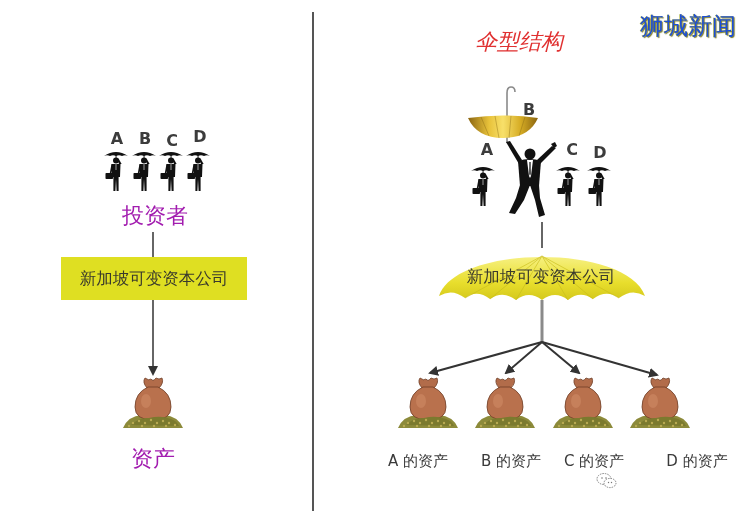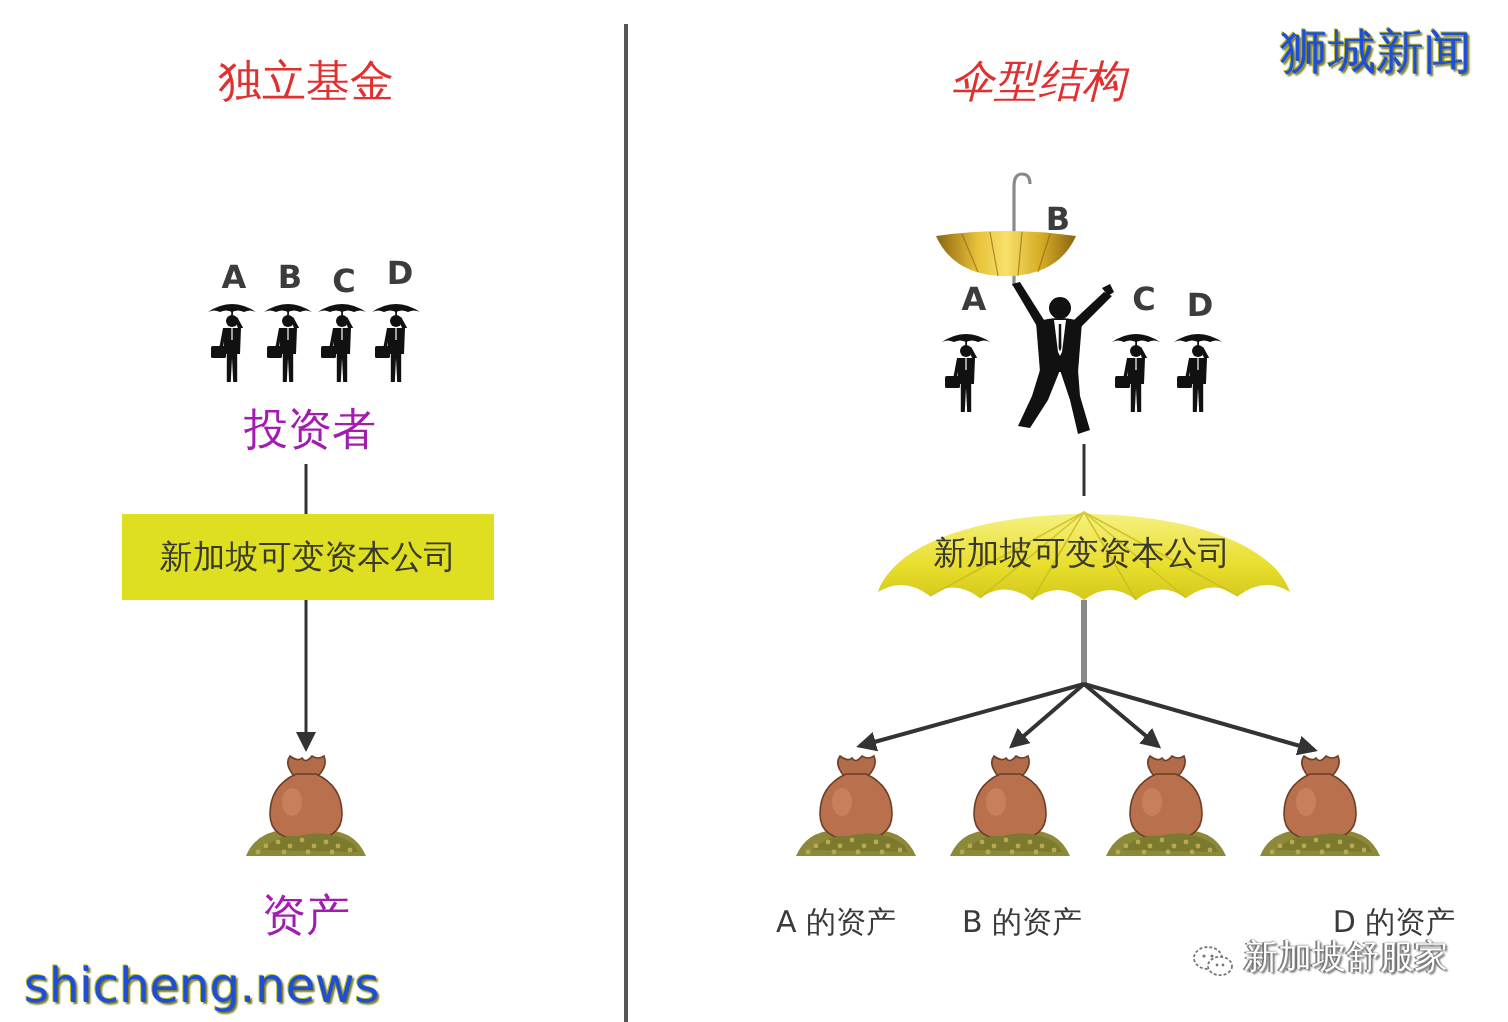--- a/index.html
+++ b/index.html
@@ -68,21 +68,20 @@
     <line x1="153" y1="300" x2="153" y2="374" stroke="#333" stroke-width="1.5" marker-end="url(#arrowhead)"></line>
 
     <line x1="542" y1="222" x2="542" y2="248" stroke="#333" stroke-width="1.5"></line>
     <line x1="542" y1="300" x2="542" y2="343" stroke="#8a8a8a" stroke-width="3"></line>
     <line x1="542" y1="342" x2="430" y2="373" stroke="#333" stroke-width="2" marker-end="url(#arrowhead)"></line>
     <line x1="542" y1="342" x2="506" y2="373" stroke="#333" stroke-width="2" marker-end="url(#arrowhead)"></line>
     <line x1="542" y1="342" x2="579" y2="373" stroke="#333" stroke-width="2" marker-end="url(#arrowhead)"></line>
     <line x1="542" y1="342" x2="657" y2="375" stroke="#333" stroke-width="2" marker-end="url(#arrowhead)"></line>
   </svg>
 
-  <div class="title" style="left:73px;">独立基金</div>
 
   <div class="letter" style="left:109px; top:131px;">A</div>
   <div class="letter" style="left:137px; top:131px;">B</div>
   <div class="letter" style="left:164px; top:133px;">C</div>
   <div class="letter" style="left:192px; top:129px;">D</div>
 
   <svg class="abs" style="left:103px; top:149px;" width="26" height="44" viewBox="0 0 26 44">
     <g fill="#111">
       <path d="M1 7 Q13 -1 25 7 Q22 5.5 19 7 Q16 5.5 13 7 Q10 5.5 7 7 Q4 5.5 1 7Z"></path>
       <rect x="12.6" y="6" width="0.9" height="4"></rect>
@@ -339,28 +338,27 @@
         <circle cx="54" cy="48" r="1.2"></circle>
         <circle cx="21" cy="49" r="1.2"></circle>
         <circle cx="33" cy="49" r="1.2"></circle>
         <circle cx="45" cy="49" r="1.2"></circle>
         <circle cx="8" cy="49" r="1.2"></circle>
       </g>
   </svg>
 
   <div class="asset-label" style="left:373px;">A 的资产</div>
   <div class="asset-label" style="left:466px;">B 的资产</div>
+  <div class="asset-label" style="left:549px;">C 的资产</div>
   <div class="asset-label" style="left:652px;">D 的资产</div>
 
   <div class="wm-yellow wm-top">狮城新闻</div>
-  <div class="wm-yellow wm-bottom">shicheng.news</div>
 
   <svg class="abs" style="left:596px; top:472px;" width="22" height="18" viewBox="0 0 22 18">
     <ellipse cx="8" cy="7" rx="7" ry="5.5" fill="#fff" stroke="#777" stroke-width="0.9" stroke-dasharray="1.5 1"></ellipse>
     <ellipse cx="14" cy="11" rx="6" ry="4.6" fill="#fff" stroke="#777" stroke-width="0.9" stroke-dasharray="1.5 1"></ellipse>
     <circle cx="6" cy="6" r="0.8" fill="#777"></circle>
       <circle cx="10" cy="6" r="0.8" fill="#777"></circle>
     <circle cx="12.5" cy="10.5" r="0.7" fill="#777"></circle>
       <circle cx="15.5" cy="10.5" r="0.7" fill="#777"></circle>
   </svg>
-  <div class="wm-wechat">新加坡舒服家</div>
 
 </div>
 
 </body></html>

